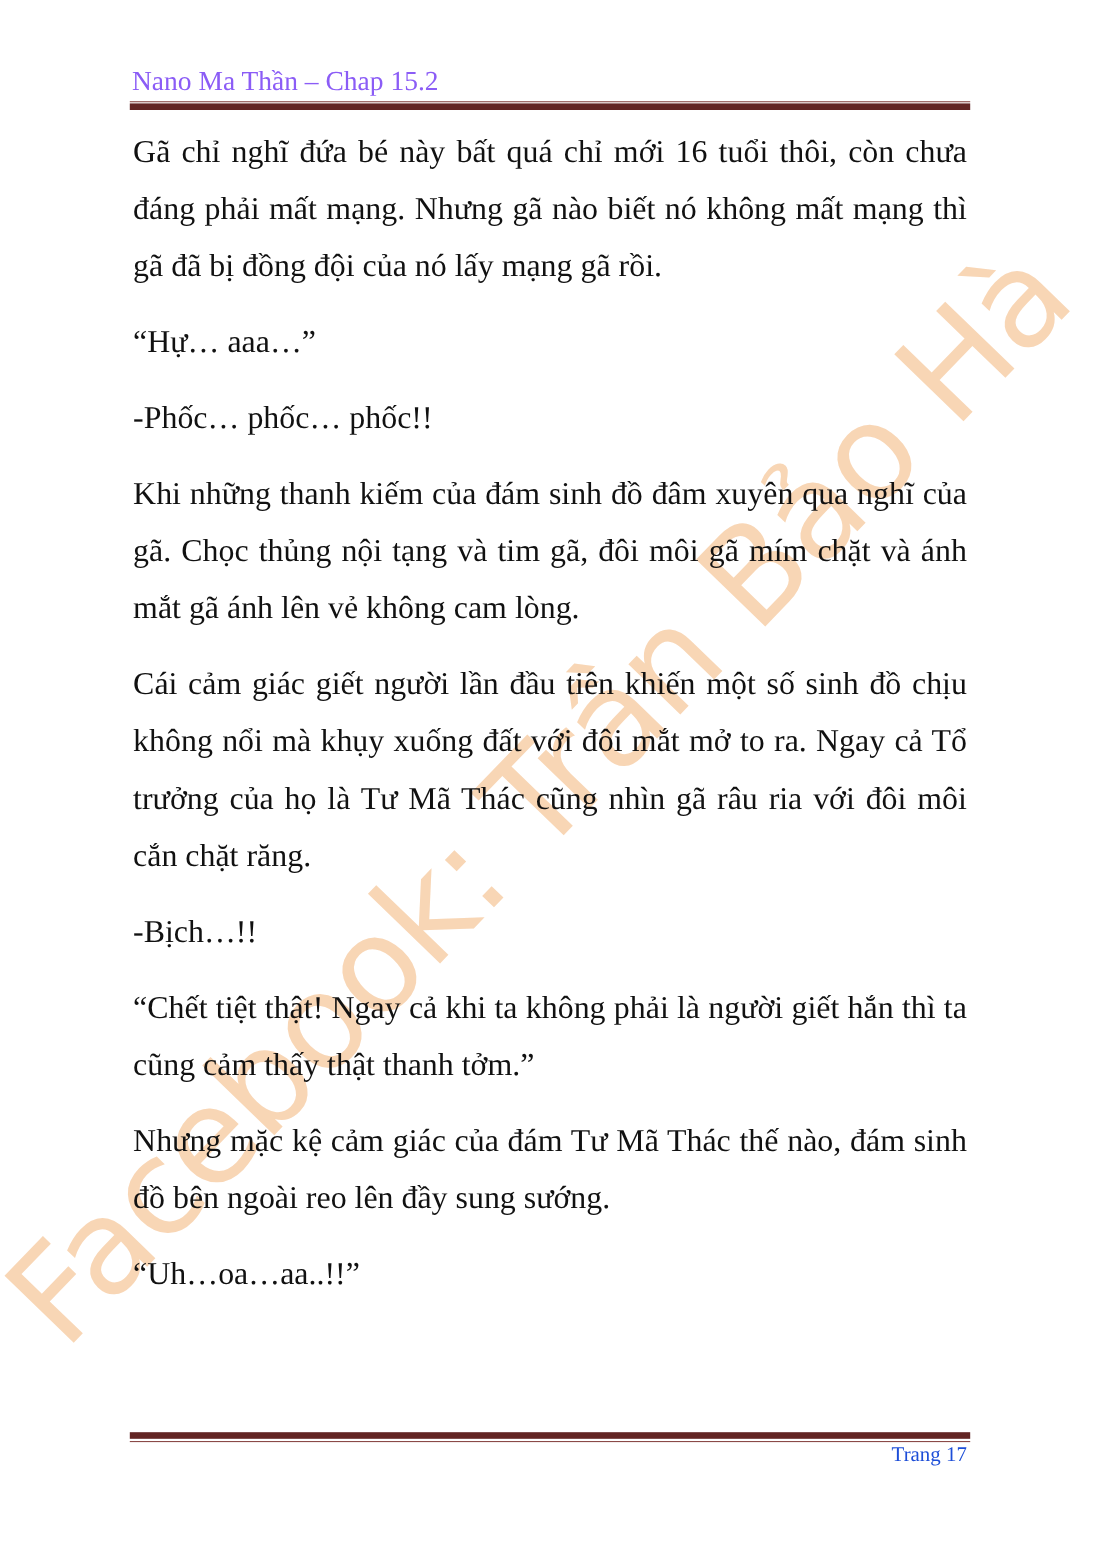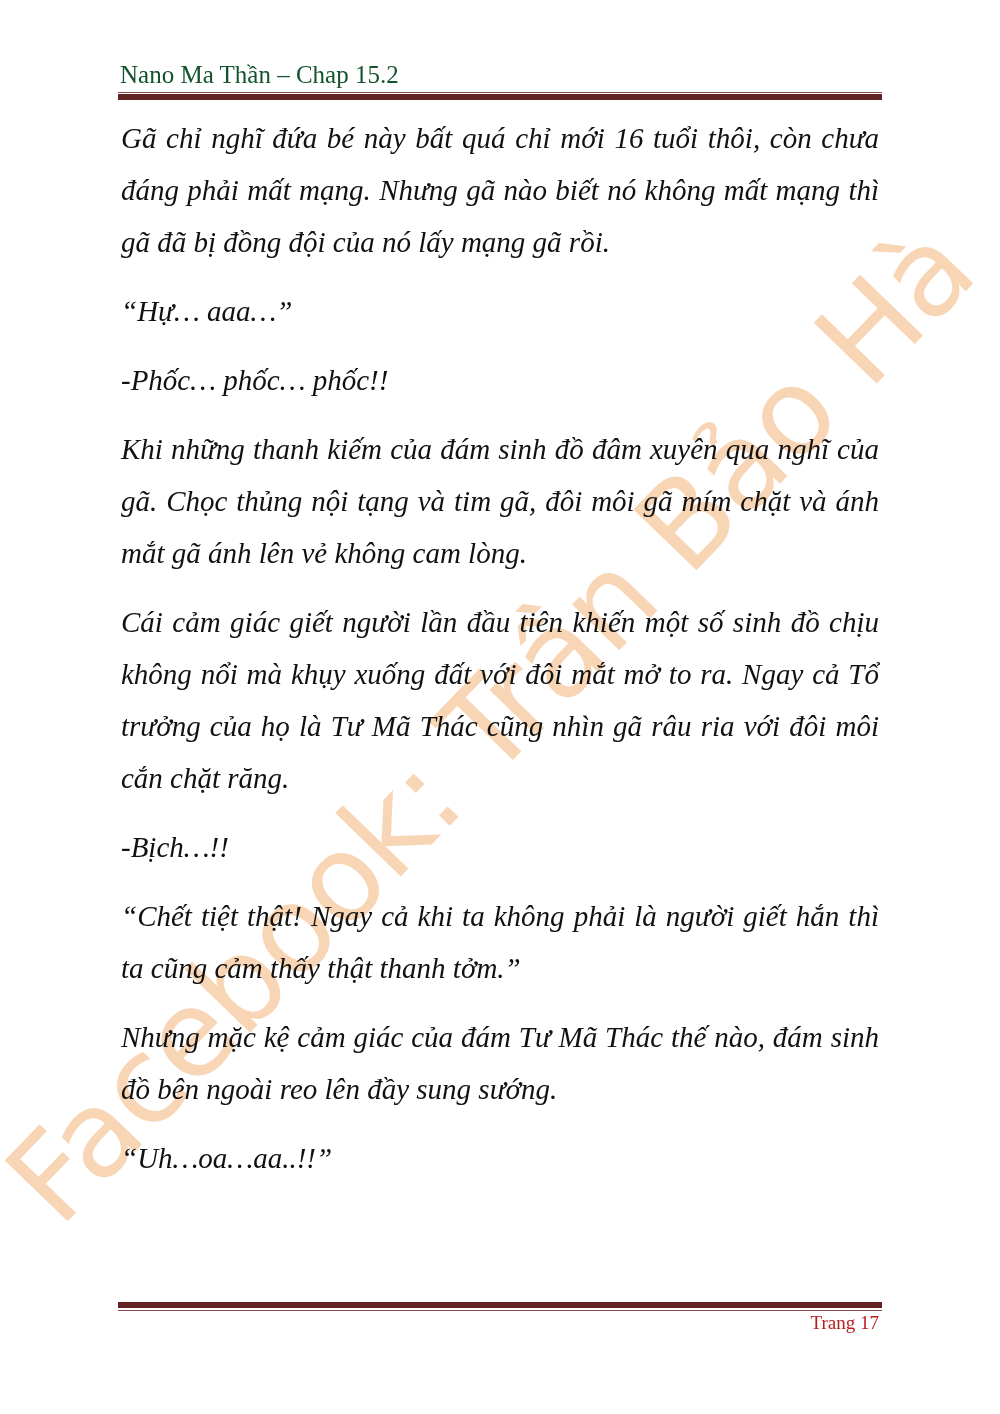--- a/index.html
+++ b/index.html
@@ -25,21 +25,21 @@
       position: absolute;
       left: 120px;
       width: 760px;
       top: 58px;
       height: 32px;
       display: flex;
       justify-content: space-between;
       align-items: flex-end;
       font-size: 25px;
       line-height: 30px;
-      color: #14532d;
+      color: #8b5cf6;
     }
     .rule-thin {
       position: absolute;
       left: 118px;
       width: 764px;
       height: 1px;
       background: #8b4a48;
     }
     .rule-thick {
       position: absolute;
@@ -54,30 +54,29 @@
       left: 121px;
       top: 112px;
       width: 758px;
       font-size: 29px;
       line-height: 52px;
       text-align: justify;
       z-index: 2;
     }
     .content p {
       margin: 0 0 17px 0;
-      font-style: italic;
     }
     
     .footer-page {
       position: absolute;
       right: 121px;
       top: 1311px;
       font-size: 19px;
       line-height: 24px;
-      color: #b91c1c;
+      color: #1d4ed8;
     }
     
     .watermark {
       position: absolute;
       left: 490px;
       top: 725px;
       transform: translate(-50%, -50%) rotate(-46deg);
       white-space: nowrap;
       font-family: "DejaVu Sans", "Liberation Sans", sans-serif;
       font-size: 120px;

